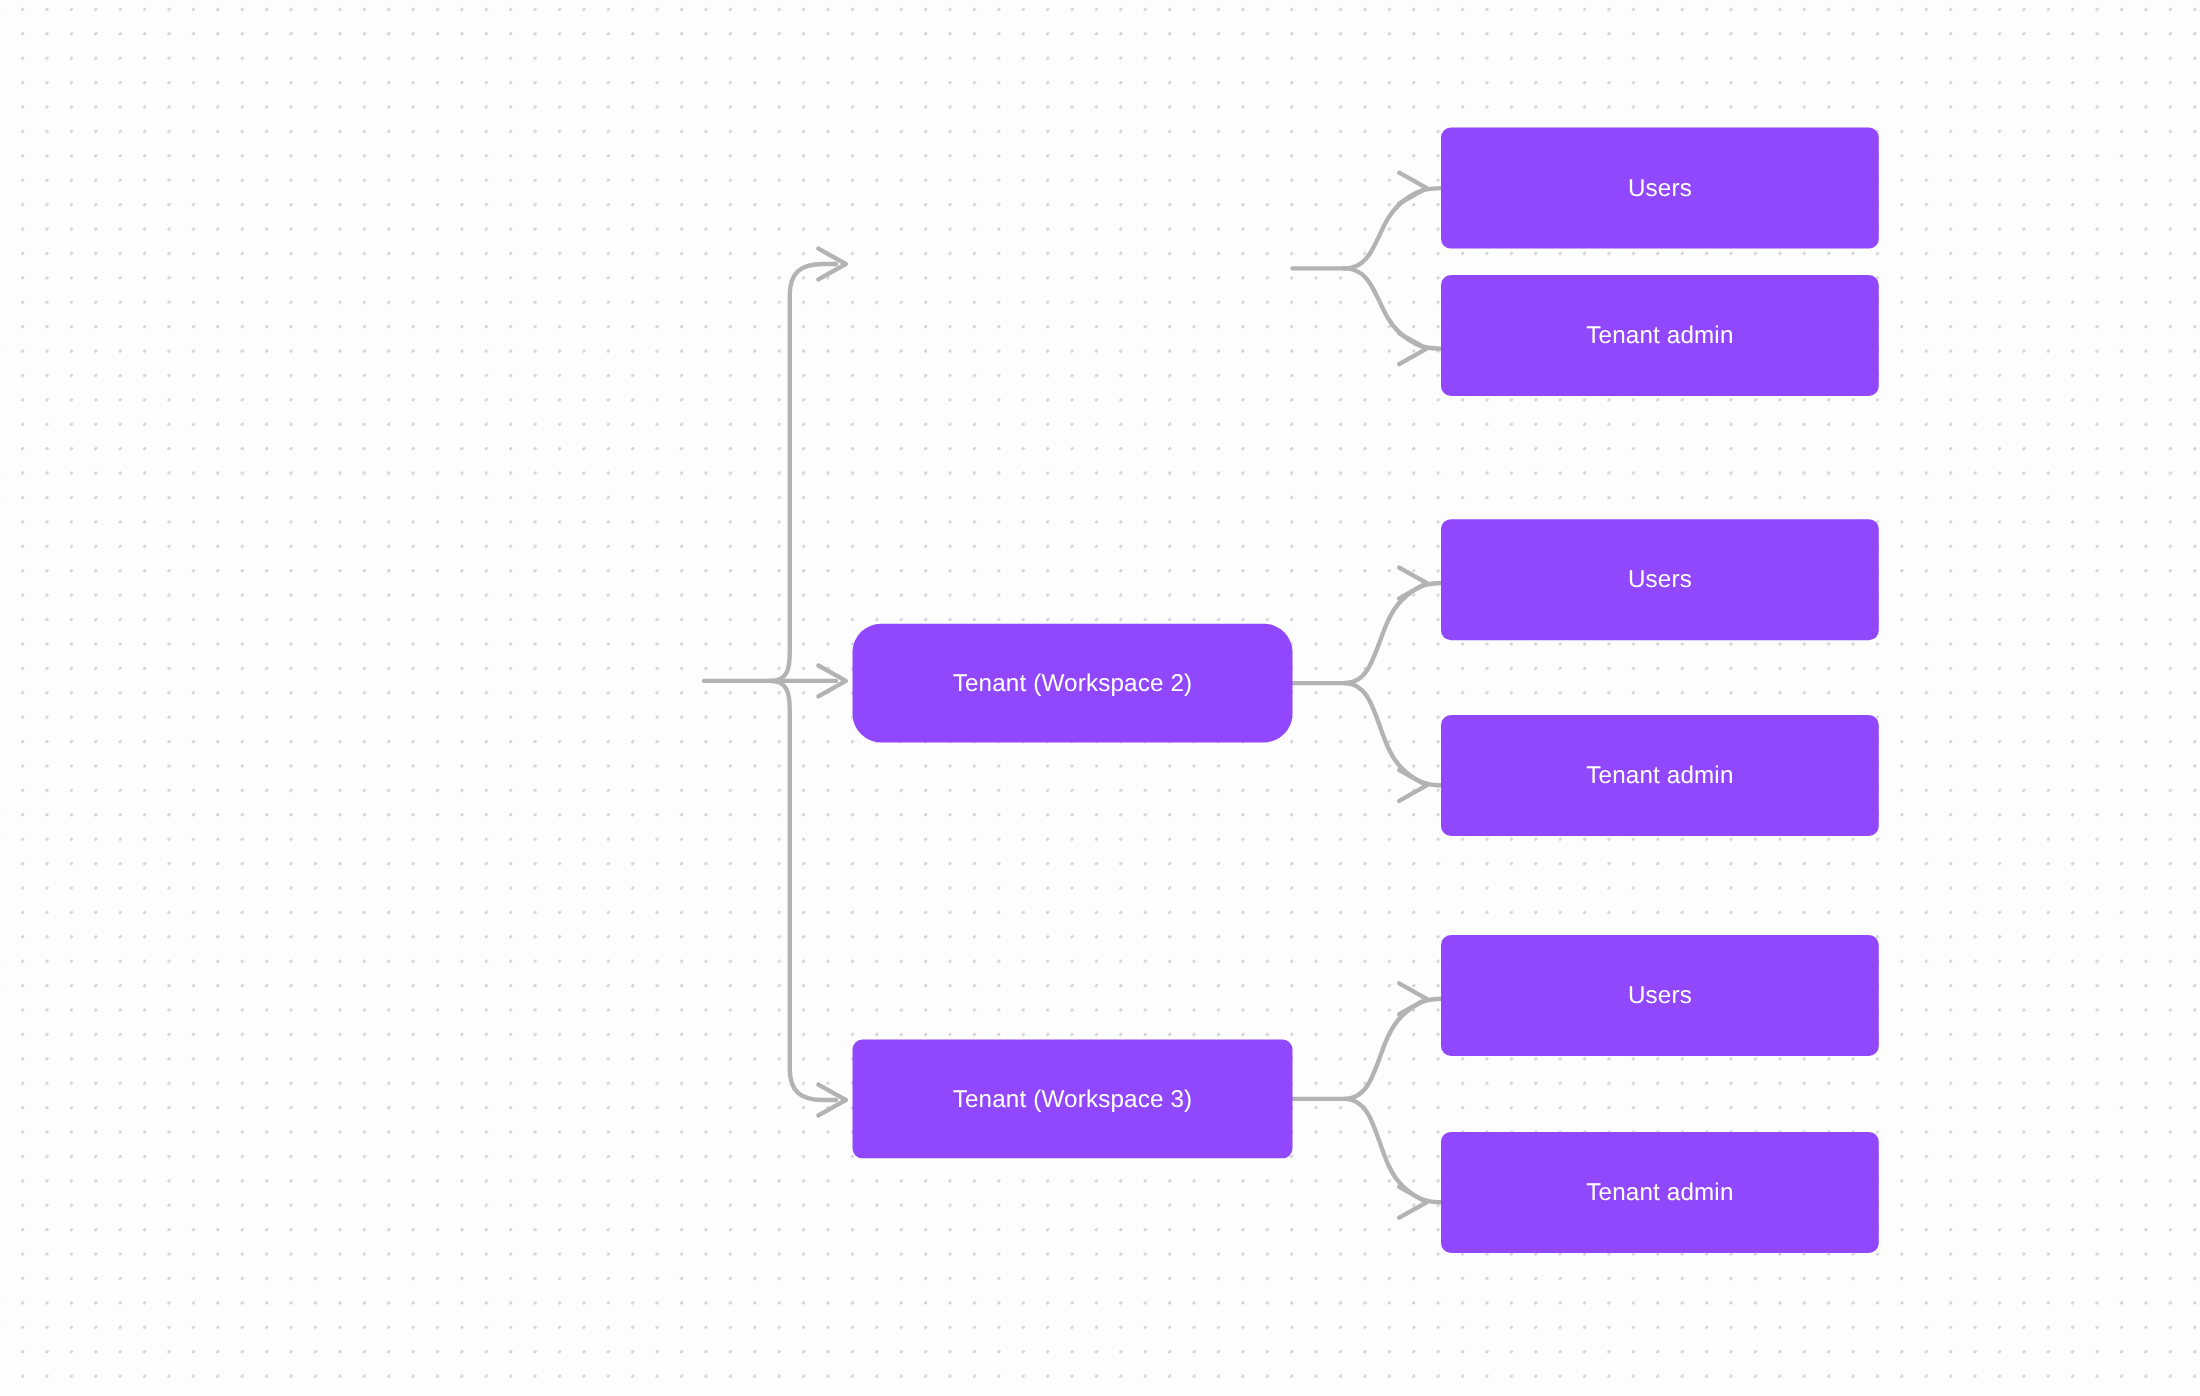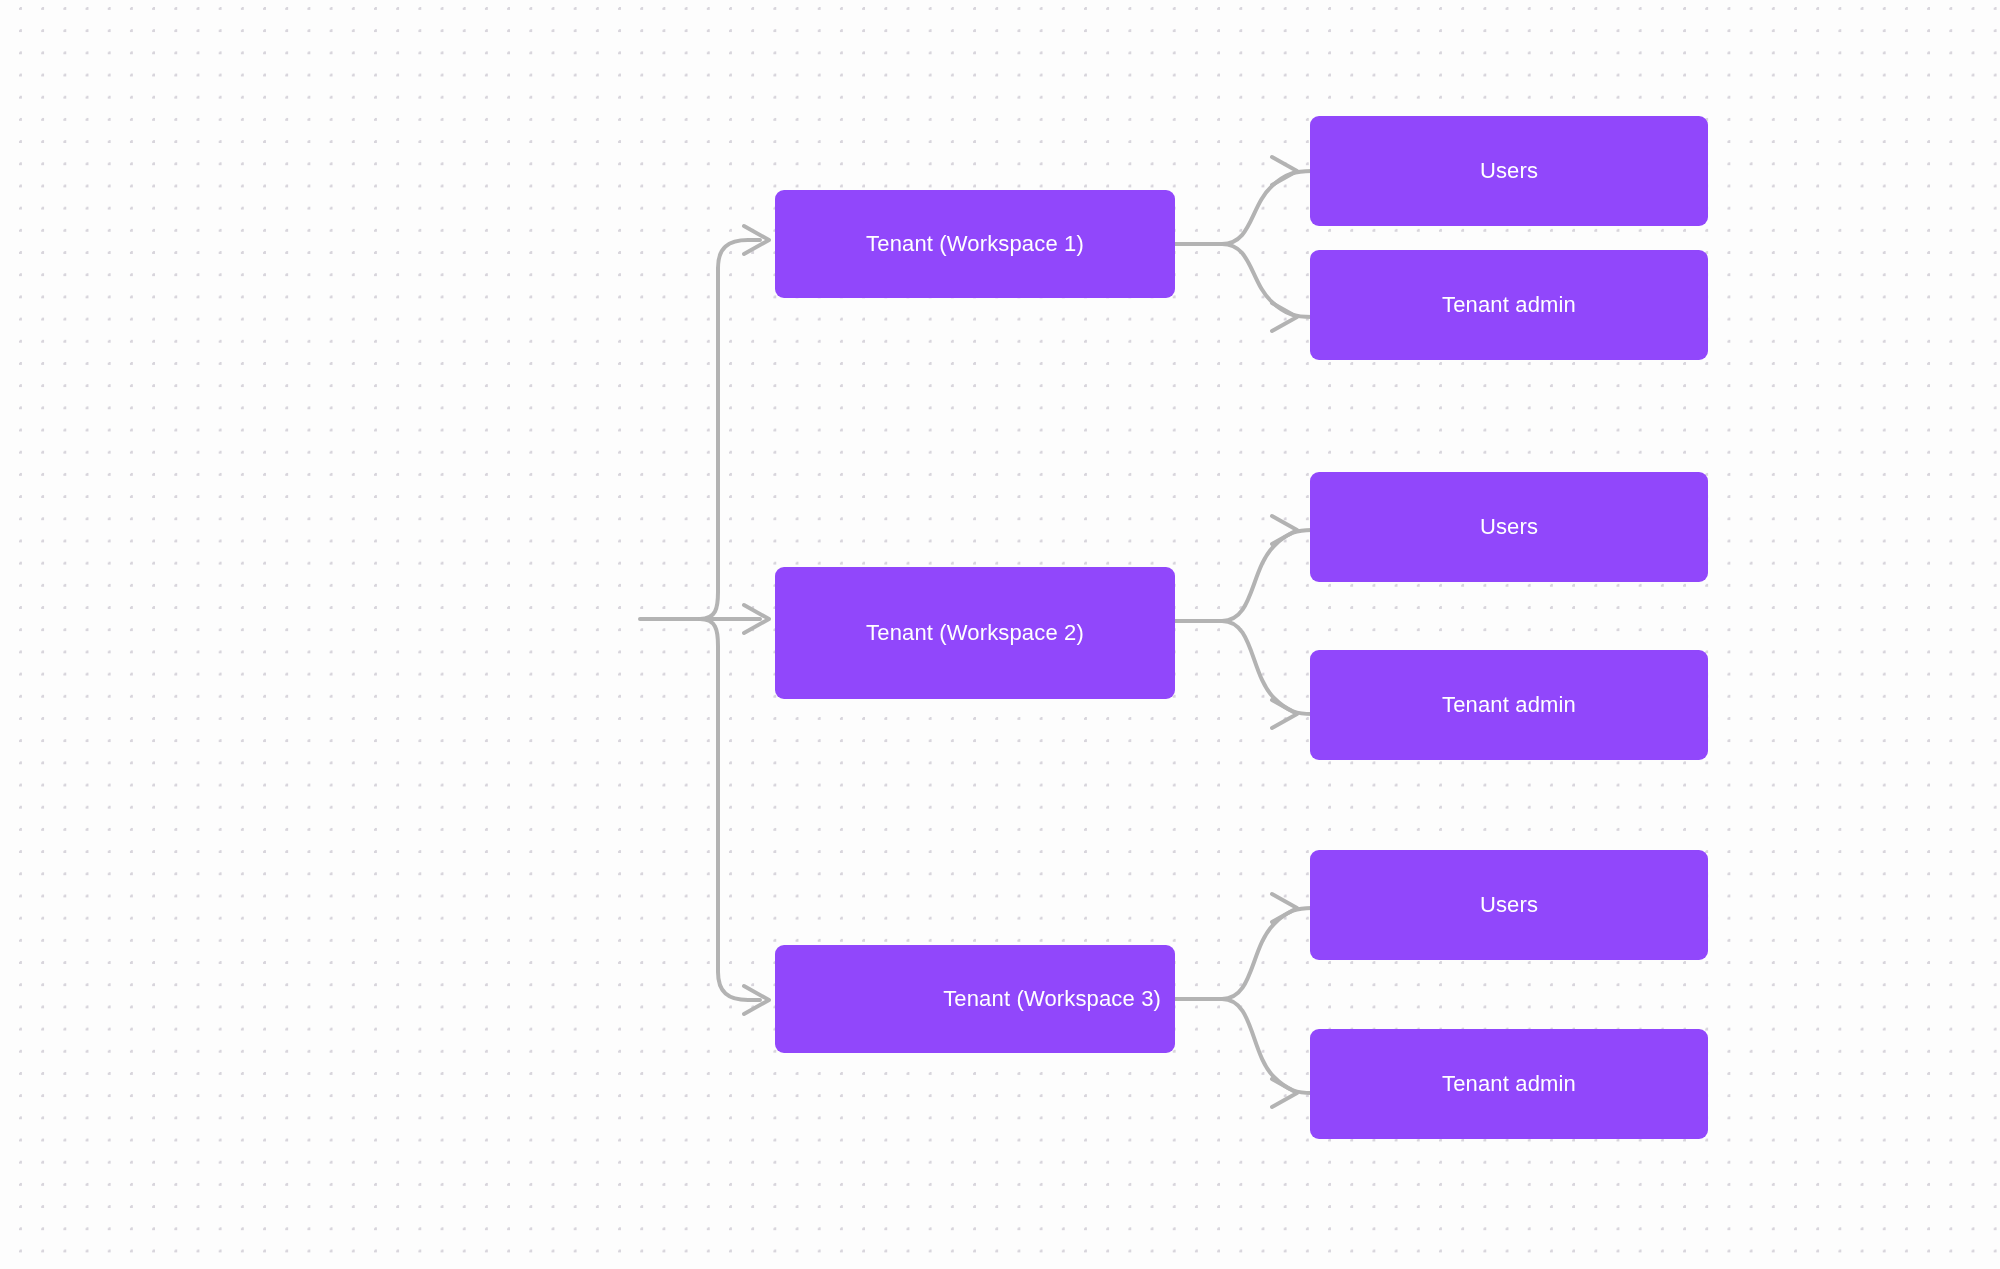--- a/index.html
+++ b/index.html
@@ -80,41 +80,38 @@
 
       <path d="M 1175 999 L 1222 999"></path>
       <path d="M 1222 999 C 1254 999, 1250 948, 1274 924 C 1288 910, 1298 908, 1312 908"></path>
       <path d="M 1272 894 L 1297 908 L 1272 922"></path>
       <path d="M 1222 999 C 1254 999, 1250 1053, 1274 1077 C 1288 1091, 1298 1093, 1312 1093"></path>
       <path d="M 1272 1079 L 1297 1093 L 1272 1107"></path>
     </g>
   </svg>
 
 
-  <div class="node" style="left:775px; top:190px; width:400px; height:108px; background:#9147fb;">
-    <span class="node-label">Tenant (Workspace 1)</span>
-  </div>
   <div class="node" style="left:1310px; top:116px; width:398px; height:110px; background:#9147fb;">
     <span class="node-label">Users</span>
   </div>
   <div class="node" style="left:1310px; top:250px; width:398px; height:110px; background:#9147fb;">
     <span class="node-label">Tenant admin</span>
   </div>
 
-  <div class="node" style="left:775px; top:567px; width:400px; height:132px; background:#9147fb;">
+  <div class="node" style="left:775px; top:567px; width:400px; height:108px; background:#9147fb;border-radius:26px;">
     <span class="node-label">Tenant (Workspace 2)</span>
   </div>
   <div class="node" style="left:1310px; top:472px; width:398px; height:110px; background:#9147fb;">
     <span class="node-label">Users</span>
   </div>
   <div class="node" style="left:1310px; top:650px; width:398px; height:110px; background:#9147fb;">
     <span class="node-label">Tenant admin</span>
   </div>
 
-  <div class="node" style="left:775px; top:945px; width:400px; height:108px; background:#9147fb;justify-content:flex-end;">
+  <div class="node" style="left:775px; top:945px; width:400px; height:108px; background:#9147fb;">
     <span class="node-label">Tenant (Workspace 3)</span>
   </div>
   <div class="node" style="left:1310px; top:850px; width:398px; height:110px; background:#9147fb;">
     <span class="node-label">Users</span>
   </div>
   <div class="node" style="left:1310px; top:1029px; width:398px; height:110px; background:#9147fb;">
     <span class="node-label">Tenant admin</span>
   </div>
 
 </div>

